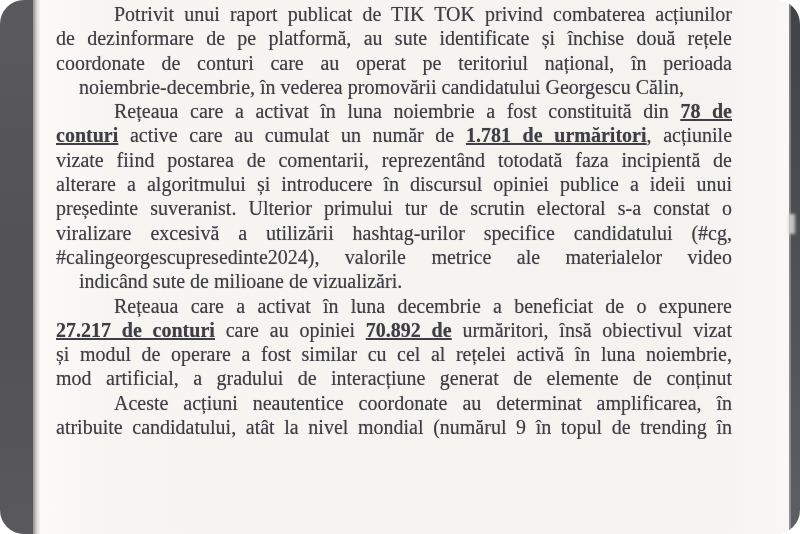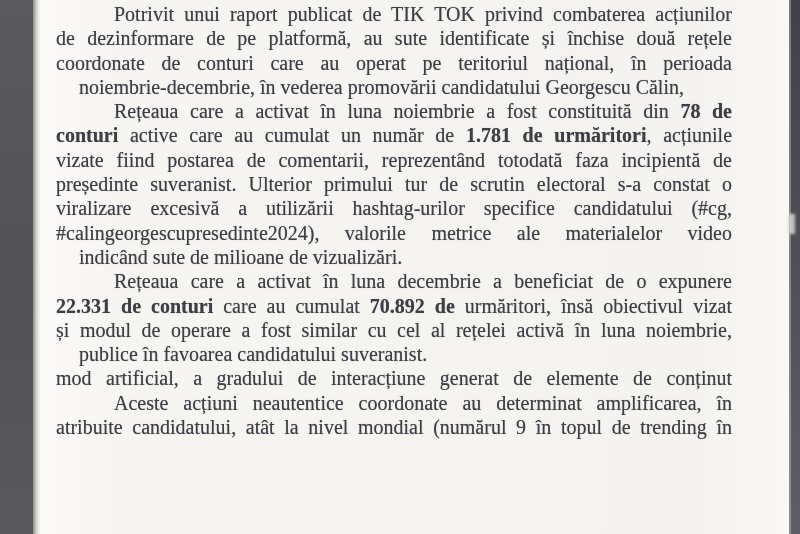--- a/index.html
+++ b/index.html
@@ -3,20 +3,21 @@
 <meta charset="utf-8">
 <style>
   html, body { margin: 0; padding: 0; }
   .screen {
     position: relative;
     width: 800px;
     height: 534px;
     overflow: hidden;
     background: var(--page-bg, #f6f5f2);
     font-family: "Liberation Serif", "DejaVu Serif", serif;
+    border-radius: 24px;
   }
   
   .left-bar {
     position: absolute;
     left: 0; top: 0;
     width: 33px; height: 534px;
     background: linear-gradient(180deg, #5a5a5c 0%, #525254 55%, #59595b 100%);
   }
   .left-bar-edge {
     position: absolute;
@@ -64,46 +65,46 @@
     height: 24.3px;
     overflow: hidden;
     color: var(--text-color, #3e3e45);
     text-align: justify;
     text-align-last: justify;
     text-shadow: 0 0 0.8px rgba(62,62,72,0.55);
     white-space: normal;
   }
   .line.pe { text-align-last: left; margin-left: 23px; }   
   .line.ind { padding-left: 58px; }     
-  .b { font-weight: bold; }
+  .b { font-weight: bold; text-decoration: underline; }
   .i { }
 </style>
 </head>
 <body>
 
 <div class="screen" style="--page-bg: #f6f5f2; --text-color: #3e3e45;">
   <div class="page"></div>
   <div class="left-bar"></div>
   <div class="left-bar-edge"></div>
   <div class="right-bar"></div>
   <div class="right-bar-highlight"></div>
   <div class="right-bar-notch"></div>
   <div class="doc-text">
       <div class="line ind"><span>Potrivit unui raport publicat de TIK TOK privind combaterea acțiunilor</span></div>
       <div class="line"><span>de dezinformare de pe platformă, au sute identificate și închise două rețele</span></div>
       <div class="line"><span>coordonate de conturi care au operat pe teritoriul național, în perioada</span></div>
       <div class="line pe"><span>noiembrie-decembrie, în vederea promovării candidatului Georgescu Călin,</span></div>
       <div class="line ind"><span>Rețeaua care a activat în luna noiembrie a fost constituită din </span><span class="b">78 de</span></div>
       <div class="line"><span class="b">conturi</span><span> active care au cumulat un număr de </span><span class="b">1.781 de urmăritori</span><span>, acțiunile</span></div>
       <div class="line"><span>vizate fiind postarea de comentarii, reprezentând totodată faza incipientă de</span></div>
+      <div class="line"><span>alterare a algoritmului și introducere în discursul opiniei publice a ideii unui</span></div>
       <div class="line"><span>președinte suveranist. Ulterior primului tur de scrutin electoral s-a constat o</span></div>
       <div class="line"><span>viralizare excesivă a utilizării hashtag-urilor specifice candidatului </span><span class="i">(#cg,</span></div>
       <div class="line"><span class="i">#calingeorgescupresedinte2024)</span><span>, valorile metrice ale materialelor video</span></div>
       <div class="line pe"><span>indicând sute de milioane de vizualizări.</span></div>
       <div class="line ind"><span>Rețeaua care a activat în luna decembrie a beneficiat de o expunere</span></div>
-      <div class="line"><span class="b">22.331 de conturi</span><span> care au cumulat </span><span class="b">70.892 de</span><span> urmăritori, însă obiectivul vizat</span></div>
+      <div class="line"><span class="b">27.217 de conturi</span><span> care au opiniei </span><span class="b">70.892 de</span><span> urmăritori, însă obiectivul vizat</span></div>
       <div class="line"><span>și modul de operare a fost similar cu cel al rețelei activă în luna noiembrie,</span></div>
-      <div class="line pe"><span>publice în favoarea candidatului suveranist.</span></div>
       <div class="line"><span>mod artificial, a gradului de interacțiune generat de elemente de conținut</span></div>
       <div class="line ind"><span>Aceste acțiuni neautentice coordonate au determinat amplificarea, în</span></div>
       <div class="line"><span>atribuite candidatului, atât la nivel mondial (numărul 9 în topul de trending în</span></div>
     </div>
 </div>
 
 </body></html>

